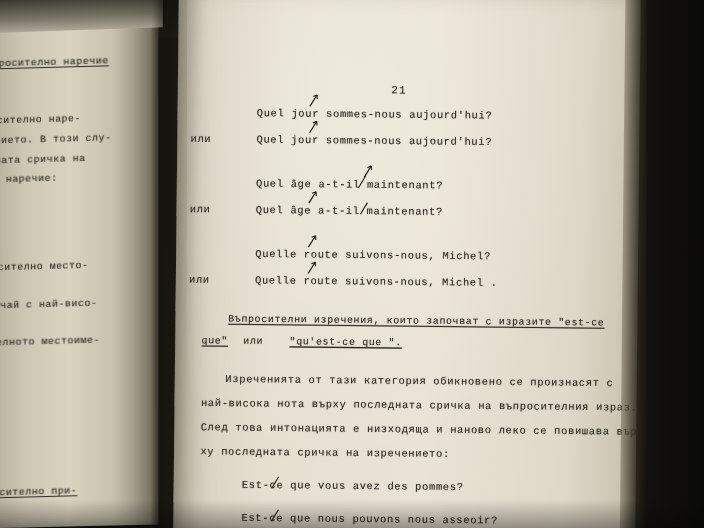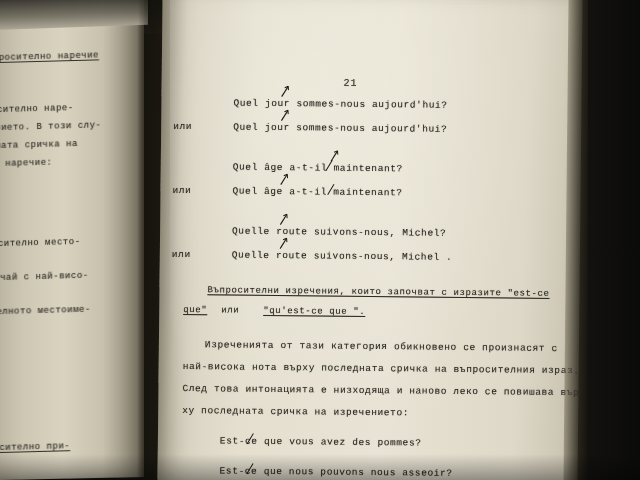--- a/index.html
+++ b/index.html
@@ -170,21 +170,21 @@
     <div class="tw u" style="left:-8px; top:442px;">осително при-</div>
   </div>
 
   <div class="gutter"></div>
 
   <div class="right-page"></div>
   <div class="page-sheen"></div>
 
   <div class="page-text">
 
-    <div class="tw pagenum" style="left:182px; top:78px;">21</div>
+    <div class="tw pagenum" style="left:194px; top:78px;">21</div>
 
     <div class="tw" style="left:72px; top:100px;">Quel jour sommes-nous aujourd'hui?</div>
     <div class="arrow" style="left:118px; top:86px;">
       <svg width="11" height="13" viewBox="0 0 11 13">
           <path d="M8.6 1.2 L2.2 11.6" stroke="#1d1b16" stroke-width="1.1" fill="none"></path>
           <path d="M8.6 1.2 L5.1 2.6 M8.6 1.2 L8.9 5.0" stroke="#1d1b16" stroke-width="1" fill="none"></path>
         </svg>
     </div>
 
     <div class="tw" style="left:12px; top:124px;">или</div>

